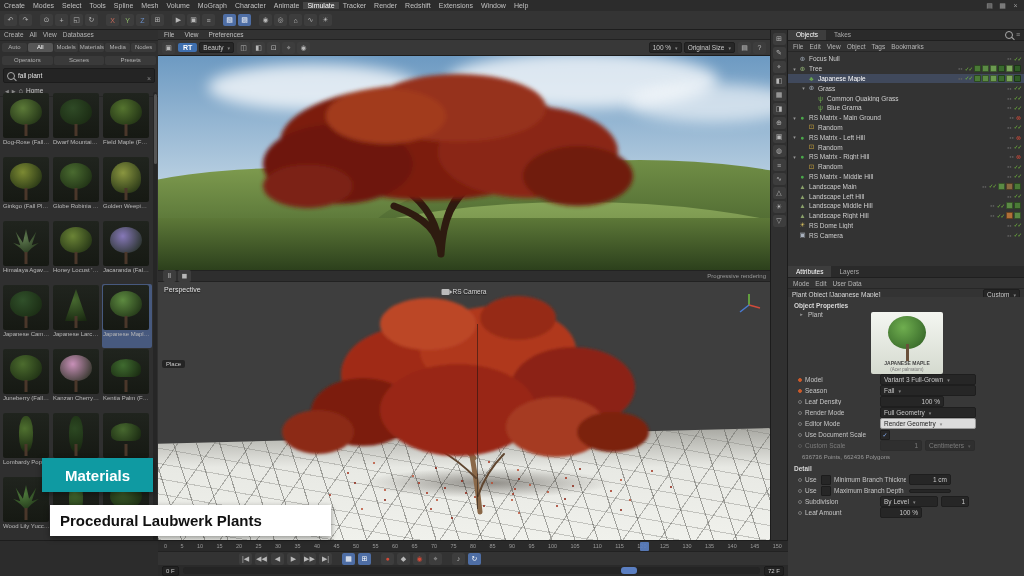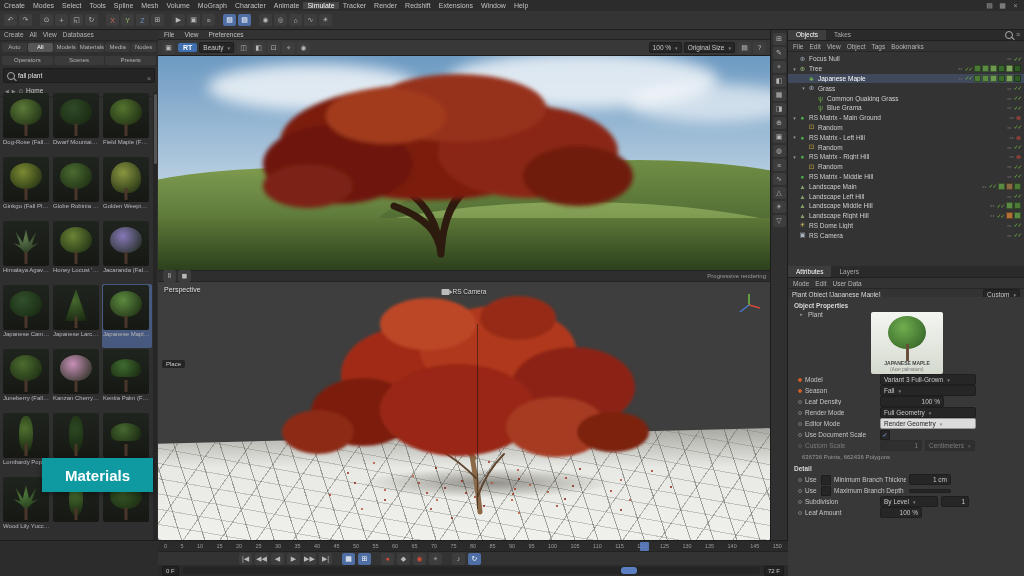--- a/index.html
+++ b/index.html
@@ -867,14 +867,15 @@
     </div>
   <div id="rangerow">
     <span class="rfield">0 F</span>
     <div id="groove">
         <div id="gthumb" style="left: calc(77.3333% - 8px);"></div>
       </div>
     <span class="rfield">72 F</span>
   </div>
 
   <div id="badge-capsules">Materials</div>
+  <div id="badge-title">Procedural Laubwerk Plants</div>
 
 </div>
 
 </body></html>

